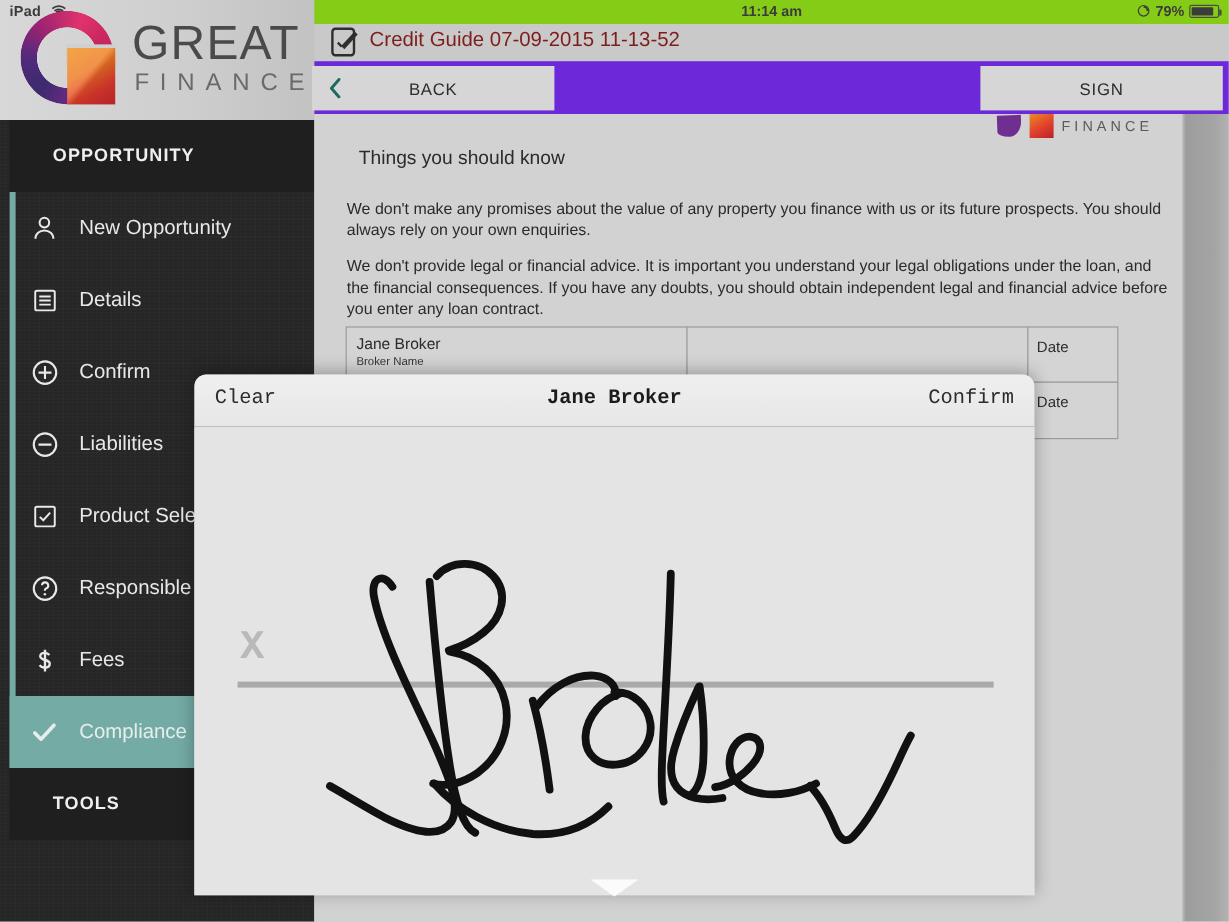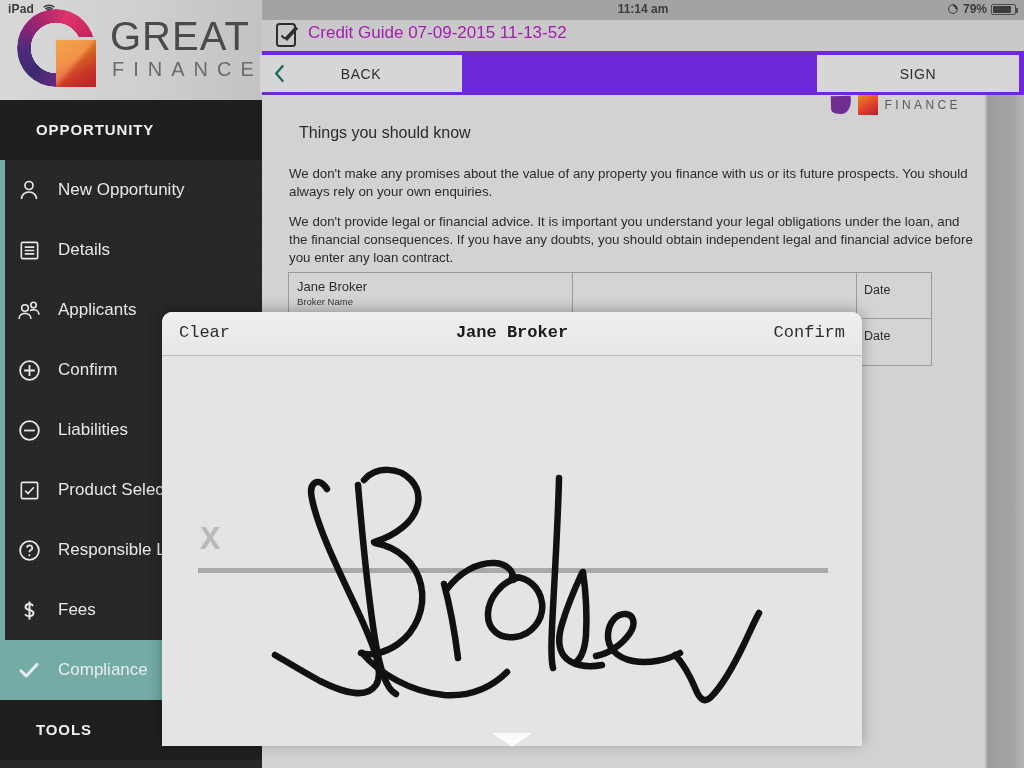--- a/index.html
+++ b/index.html
@@ -37,21 +37,21 @@
   .g-notch { position:absolute; left:38px; top:28px; width:42px; height:17px; background:#cfcfcf; }
   .g-sq {
     position:absolute; left:39px; top:31px; width:40px; height:47px;
     background:linear-gradient(150deg,#f0911f 0%,#ee7a22 40%,#e0392c 72%,#c9272c 100%);
   }
   .g-sq::after{ content:""; position:absolute; inset:0;
     background:linear-gradient(to bottom right, rgba(255,255,255,.18) 0 45%, rgba(0,0,0,.10) 55% 100%); }
   #logo-text-great { position:absolute; left:110px; top:14px; font-size:40px; letter-spacing:1px; color:#4a4a4a; font-weight:normal; }
   #logo-text-fin  { position:absolute; left:112px; top:58px; font-size:20px; letter-spacing:9px; color:#6a6a6a; }
 
-  #sidebar { position:absolute; left:0; top:100px; width:262px; height:668px; background:#262626; }
+  #sidebar { position:absolute; left:0; top:100px; width:262px; height:668px; background:#262626;padding-left:8px; }
   #sidebar::before{
     content:""; position:absolute; inset:0; pointer-events:none; opacity:.55;
     background-image:
       repeating-linear-gradient(0deg, rgba(255,255,255,.030) 0 1px, transparent 1px 3px),
       repeating-linear-gradient(90deg, rgba(255,255,255,.025) 0 1px, transparent 1px 4px);
   }
   .sec-header {
     position:relative; height:60px; line-height:60px; padding-left:36px;
     color:#efefef; font-size:15px; font-weight:bold; letter-spacing:.9px;
     background:#1f1f1f;
@@ -63,32 +63,32 @@
   .nav-item .accent { position:absolute; left:0; top:0; width:5px; height:100%; background:#74aba5; }
   .nav-item.active { background:#74aba5; color:#e6eeed; }
   .nav-item.active .accent { background:#74aba5; }
   .nav-ico { width:30px; height:30px; margin-right:14px; flex:0 0 30px;
              display:flex; align-items:center; justify-content:center; }
   .nav-ico svg { display:block; }
   .nav-label { white-space:nowrap; }
 
   
   #main { position:absolute; left:262px; top:0; width:762px; height:768px; background:#d2d2d2; }
-  #statusbar { position:relative; height:20px; background:#a3a3a3; }
+  #statusbar { position:relative; height:20px; background:#84cc16; }
   #clock { position:absolute; left:0; right:0; top:2px; text-align:center; font-size:12px; font-weight:bold; color:#3c3c3c; }
   #battery-wrap { position:absolute; right:8px; top:2px; display:flex; align-items:center; gap:4px; }
   #rot-ico { width:12px; height:12px; }
   #batt-pct { font-size:12px; font-weight:bold; color:#3c3c3c; }
   #batt-shell { position:relative; width:25px; height:11px; border:1px solid #4a4a4a; border-radius:2px; }
   #batt-fill { position:absolute; left:1px; top:1px; bottom:1px; width:79%; background:#3c3c3c; border-radius:1px; }
   #batt-cap { position:absolute; right:-3px; top:3px; width:2px; height:5px; background:#4a4a4a; border-radius:0 1px 1px 0; }
 
   #titlebar { position:relative; height:31px; background:#c9c9c9; }
   #doc-ico { position:absolute; left:13px; top:2px; width:24px; height:26px; }
-  #doc-title { position:absolute; left:46px; top:3px; font-size:17px; color:#a21caf; }
+  #doc-title { position:absolute; left:46px; top:3px; font-size:17px; color:#7f1d1d; }
 
   #toolbar { position:relative; height:44px; background:#6d28d9; }
   .tb-btn {
     position:absolute; top:4px; height:37px; background:#d6d6d6;
     display:flex; align-items:center; justify-content:center;
     font-size:14px; letter-spacing:.6px; color:#2d2d2d;
   }
   #back-btn { left:-2px; width:202px; }
   #back-chev { position:absolute; left:14px; top:10px; width:11px; height:17px; }
   #sign-btn { right:5px; width:202px; }
@@ -194,32 +194,20 @@
         <span class="accent"></span>
         <span class="nav-ico">
           <svg viewBox="0 0 24 24" width="23" height="23" fill="none" stroke="#e8e8e8" stroke-width="1.7">
             <rect x="3.5" y="3.5" width="17" height="17" rx="1.5"></rect>
             <path d="M7 8.5h10M7 12h10M7 15.5h10"></path>
           </svg>
         </span>
         <span class="nav-label">Details</span>
       </div>
 
-      <div class="nav-item">
-        <span class="accent"></span>
-        <span class="nav-ico">
-          <svg viewBox="0 0 26 24" width="26" height="24" fill="none" stroke="#e8e8e8" stroke-width="1.6">
-            <circle cx="9" cy="10" r="3.3"></circle>
-              <path d="M3 21c0-3.5 2.7-5.6 6-5.6s6 2.1 6 5.6"></path>
-            <circle cx="17.5" cy="7" r="2.7"></circle>
-              <path d="M14 12.6c1-.7 2.2-1 3.5-1 3 0 5.5 2 5.5 5.2"></path>
-          </svg>
-        </span>
-        <span class="nav-label">Applicants</span>
-      </div>
 
       <div class="nav-item">
         <span class="accent"></span>
         <span class="nav-ico">
           <svg viewBox="0 0 24 24" width="25" height="25" fill="none" stroke="#e8e8e8" stroke-width="1.7">
             <circle cx="12" cy="12" r="9"></circle>
               <path d="M12 6.8v10.4M6.8 12h10.4"></path>
           </svg>
         </span>
         <span class="nav-label">Confirm</span>

